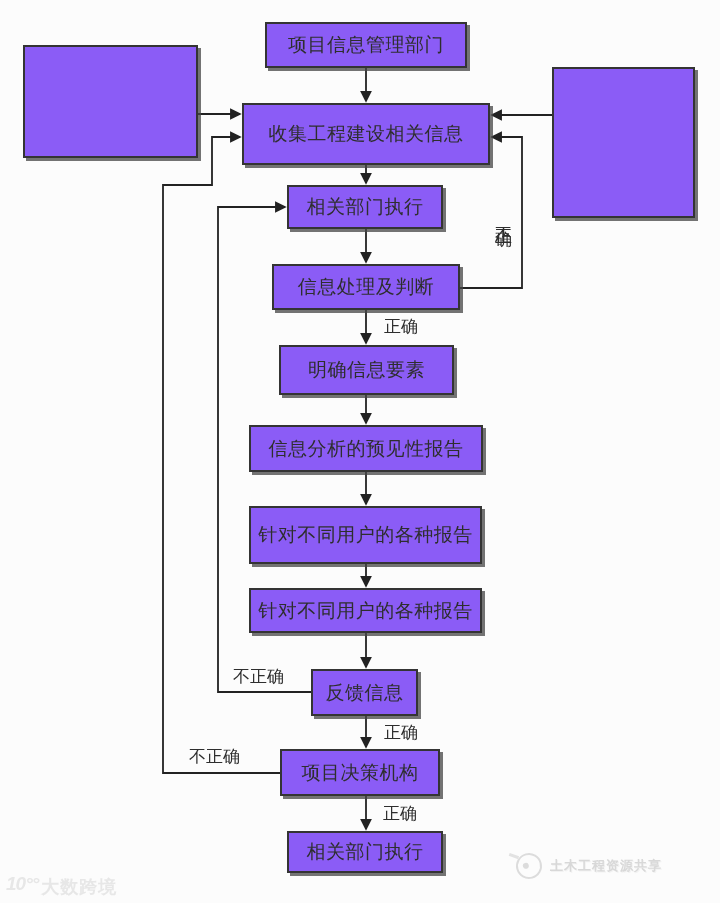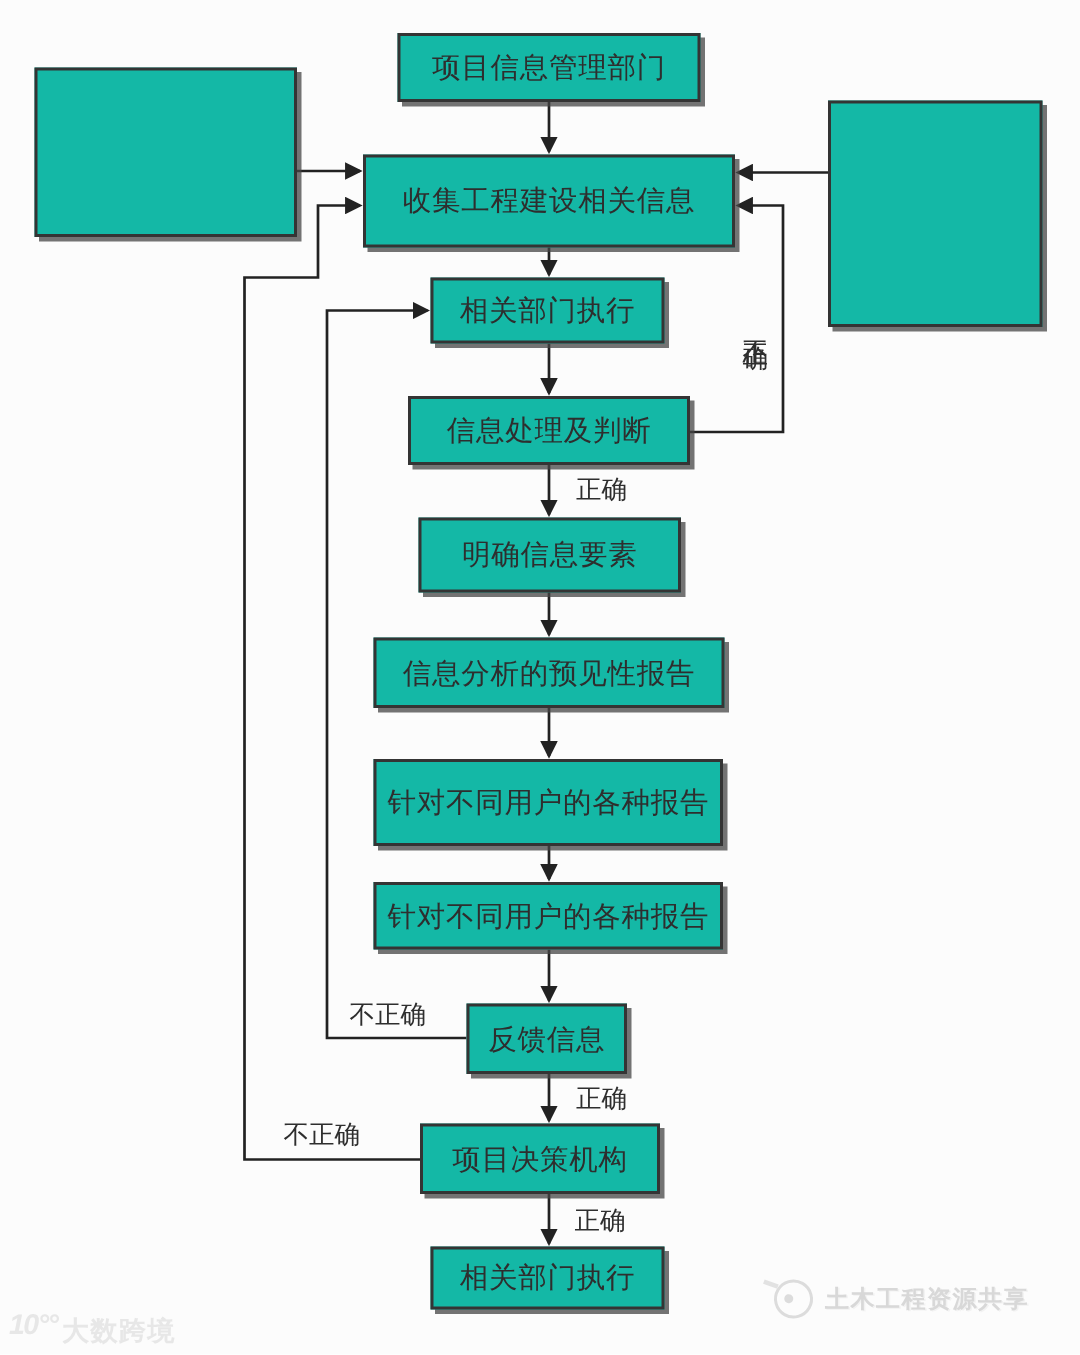--- a/index.html
+++ b/index.html
@@ -15,21 +15,21 @@
     background: #fcfcfc;
     overflow: hidden;
   }
   .connectors {
     position: absolute;
     left: 0; top: 0;
     width: 720px; height: 903px;
   }
   .node {
     position: absolute;
-    background: #14b8a6;
+    background: #8b5cf6;
     border: 2px solid #343434;
     box-shadow: 3px 3px 0 rgba(70,70,70,0.75);
     display: flex;
     align-items: center;
     justify-content: center;
     font-size: 19px;
     color: #2e2e2e;
     letter-spacing: 0.5px;
     text-align: center;
     z-index: 2;
@@ -89,21 +89,21 @@
   }
   .wm-right .wm-circle::before {
     content: "";
     position: absolute;
     left: -6px; top: -4px;
     width: 10px; height: 3px;
     background: #e2e2e2;
     transform: rotate(35deg);
   }
   .wm-right .wm-text {
-    font-size: 16px;
+    font-size: 13px;
     font-weight: bold;
     color: #d8d8d8;
     letter-spacing: 1px;
     text-shadow: 1px 1px 0 #f2f2f2;
   }
 </style>
 </head>
 <body>
 
 <div class="canvas">

